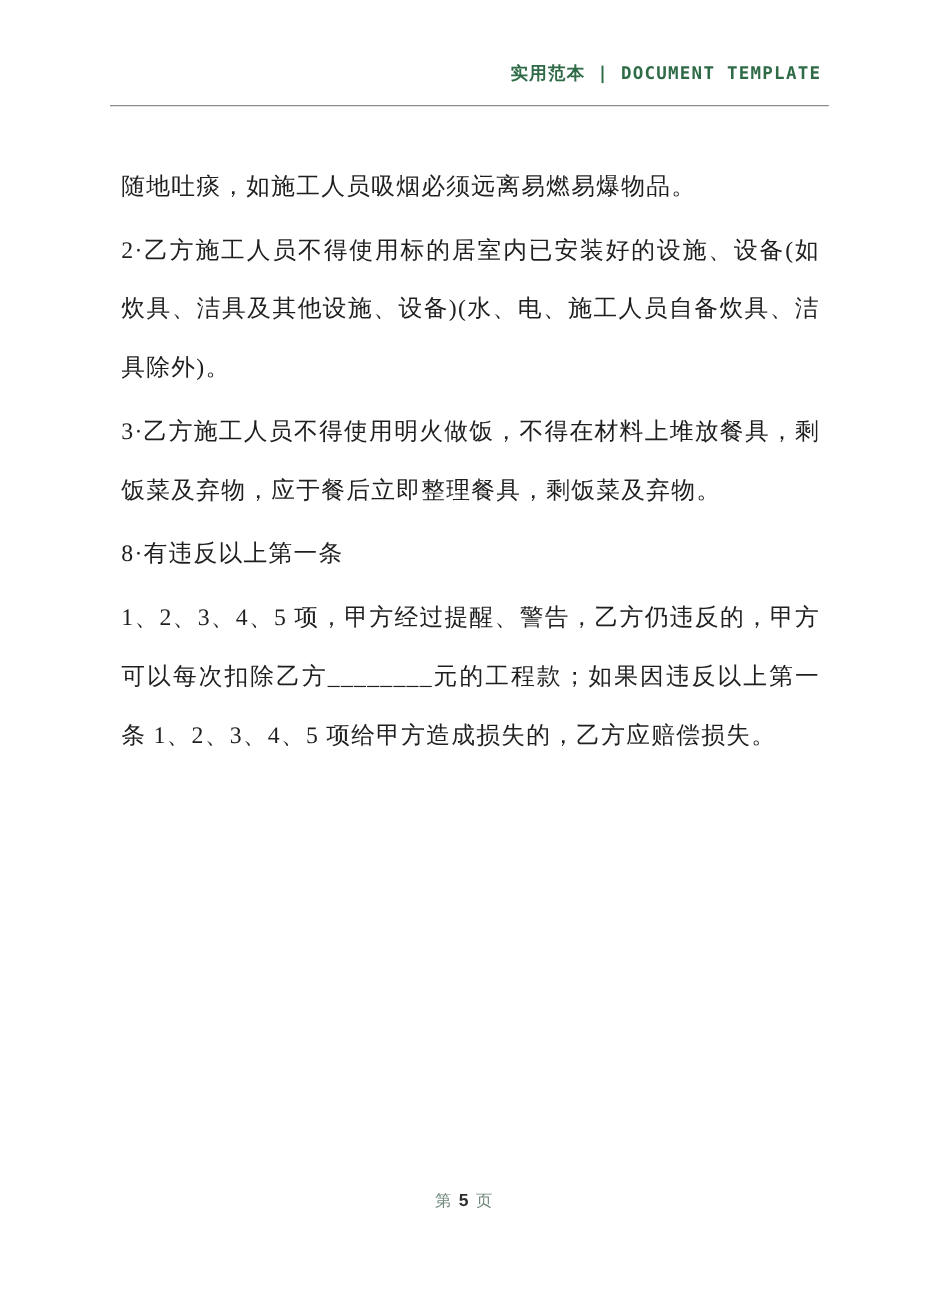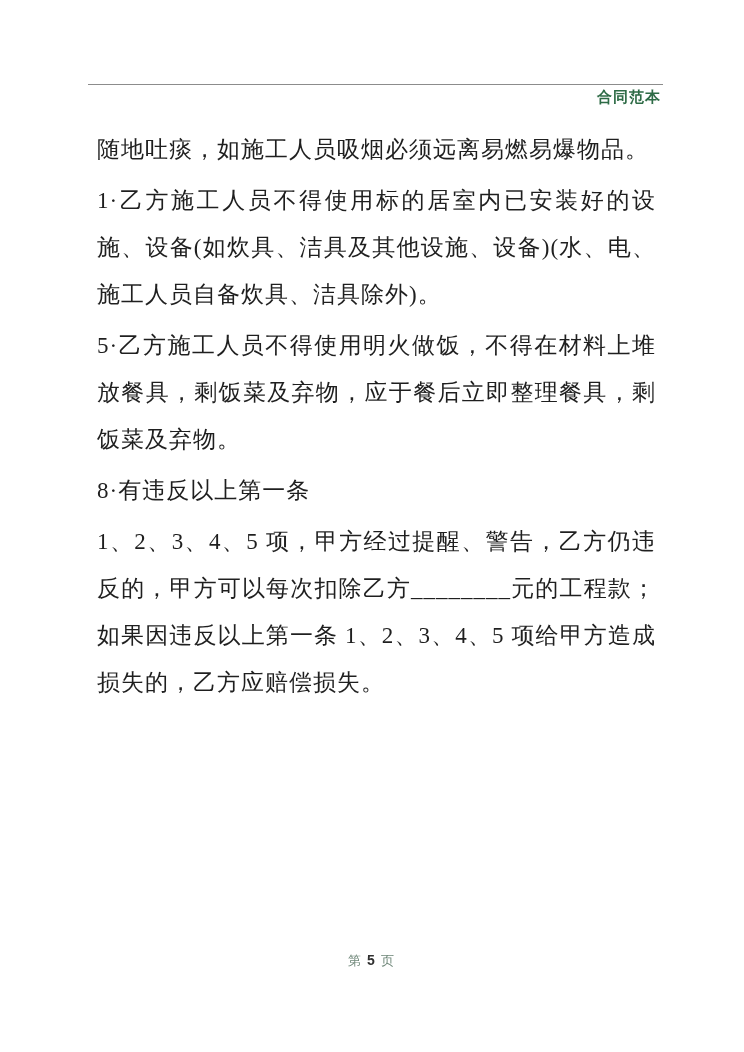--- a/index.html
+++ b/index.html
@@ -51,21 +51,21 @@
     color: #2e6b46;
   }
   .document-body {
     position: absolute;
     top: 126px;
     left: 97px;
     width: 559px;
     color: #1f1f1f;
   }
   .document-body p.para {
-    font-size: 23px;
+    font-size: 19px;
     line-height: 47px;
     letter-spacing: 1px;
     text-align: justify;
     text-align-last: left;
     margin-bottom: 4px;
     word-break: break-all;
   }
   .footer {
     position: absolute;
     top: 952px;
@@ -82,30 +82,32 @@
     font-size: 14px;
     color: #2f2f2f;
     padding: 0 4px;
   }
 </style>
 </head>
 <body>
 
 <div class="page">
 
+  <div class="header">
+    <span class="header-brand">实用范本 | DOCUMENT TEMPLATE</span>
+  </div>
 
   <hr class="header-rule">
 
-  <div class="header-sub">合同范本</div>
 
   <div class="document-body">
 
   <p class="para">随地吐痰，如施工人员吸烟必须远离易燃易爆物品。</p>
-      <p class="para">1·乙方施工人员不得使用标的居室内已安装好的设施、设备(如炊具、洁具及其他设施、设备)(水、电、施工人员自备炊具、洁具除外)。</p>
-      <p class="para">5·乙方施工人员不得使用明火做饭，不得在材料上堆放餐具，剩饭菜及弃物，应于餐后立即整理餐具，剩饭菜及弃物。</p>
+      <p class="para">2·乙方施工人员不得使用标的居室内已安装好的设施、设备(如炊具、洁具及其他设施、设备)(水、电、施工人员自备炊具、洁具除外)。</p>
+      <p class="para">3·乙方施工人员不得使用明火做饭，不得在材料上堆放餐具，剩饭菜及弃物，应于餐后立即整理餐具，剩饭菜及弃物。</p>
       <p class="para">8·有违反以上第一条</p>
       <p class="para">1、2、3、4、5 项，甲方经过提醒、警告，乙方仍违反的，甲方可以每次扣除乙方________元的工程款；如果因违反以上第一条 1、2、3、4、5 项给甲方造成损失的，乙方应赔偿损失。</p>
     </div>
 
   <div class="footer">
     <span>第</span><span class="page-num">5</span><span>页</span>
   </div>
 
 </div>
 

